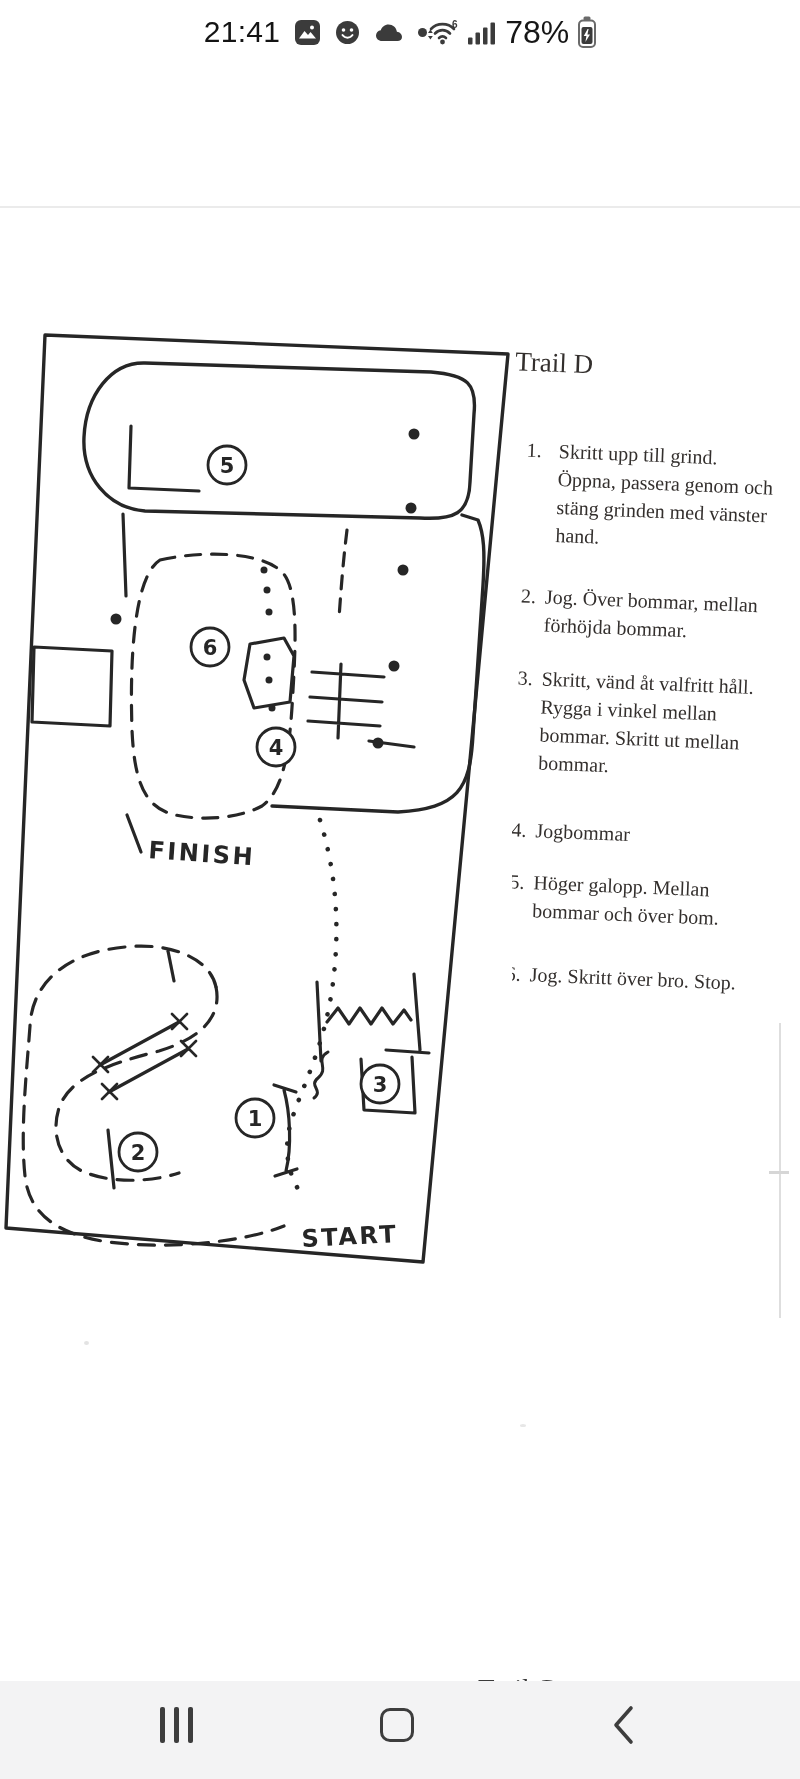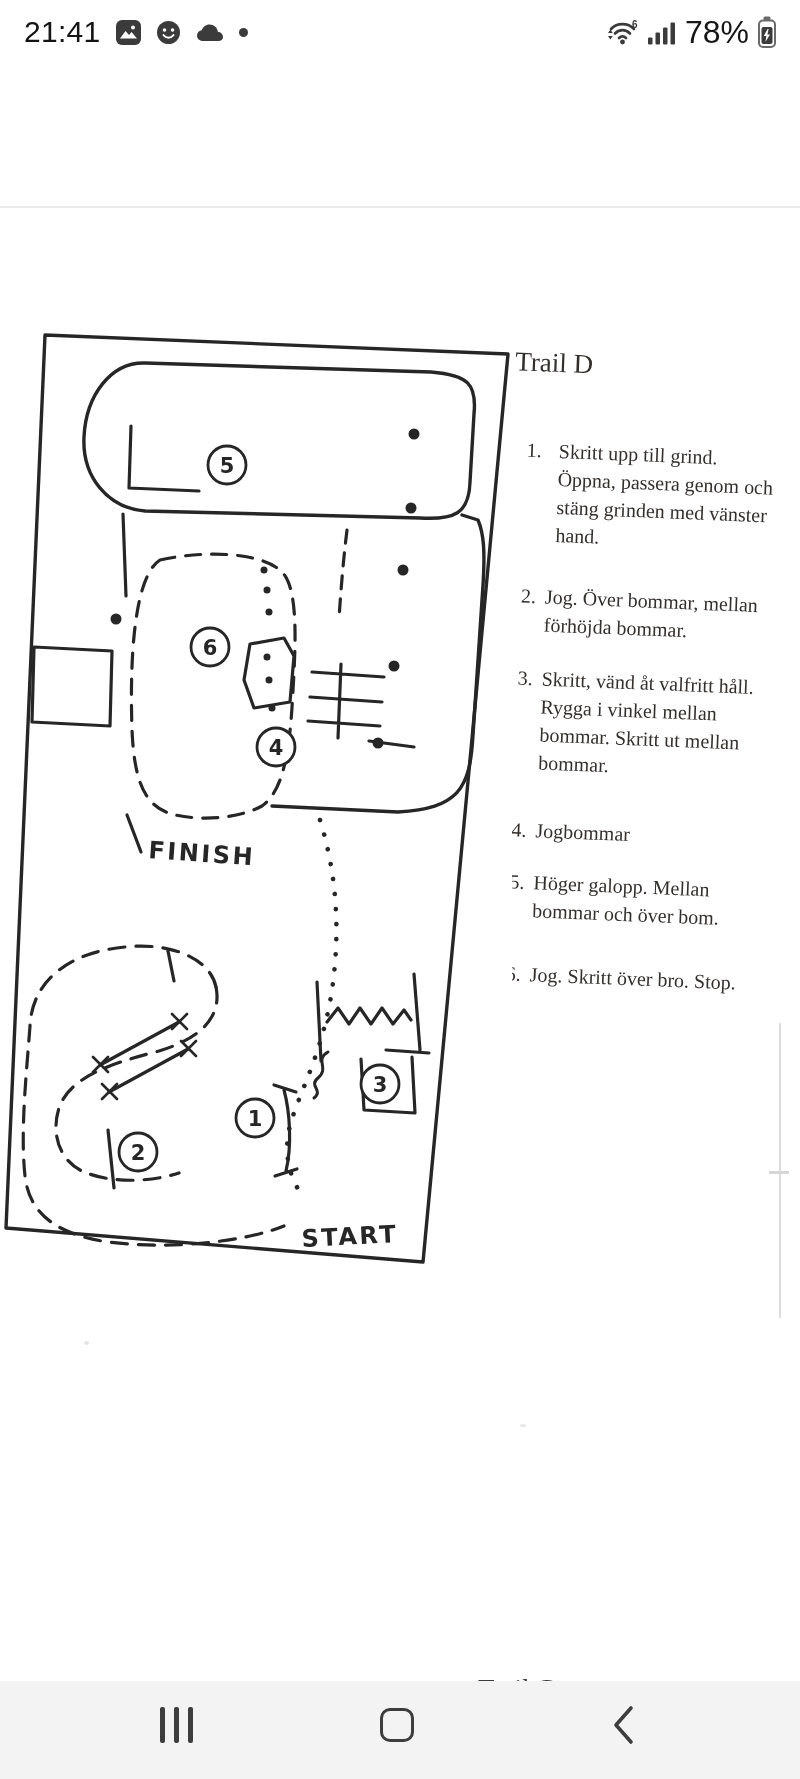--- a/index.html
+++ b/index.html
@@ -1,19 +1,19 @@
 <!DOCTYPE html>
 <html><head>
 <meta charset="utf-8">
 <style>
   html,body{margin:0;padding:0;background:#ffffff;}
   body{width:800px;height:1779px;position:relative;overflow:hidden;font-family:"Liberation Sans",sans-serif;}
 
   
-  .status-bar{position:absolute;top:0;left:0;width:800px;height:64px;display:flex;align-items:center;justify-content:space-between;padding:0 24px;box-sizing:border-box;background:#fff;}
+  .status-bar{position:absolute;top:0;left:0;width:800px;height:64px;display:flex;align-items:center;justify-content:center;padding:0 24px;box-sizing:border-box;background:#fff;}
   .sb-left{display:flex;align-items:center;gap:15px;}
   .sb-right{display:flex;align-items:center;gap:9px;}
   .sb-time{font-size:30px;color:#141414;letter-spacing:.3px;}
   .sb-pct{font-size:32px;color:#161616;}
   .notif-dot{width:9px;height:9px;border-radius:50%;background:#3b3b3b;}
 
   
   .content-divider{position:absolute;left:0;top:206px;width:800px;height:2px;background:#ebebeb;}
   .photo-viewer{position:absolute;left:0;top:208px;width:800px;height:1473px;background:#fff;}
   .map-svg{position:absolute;left:0;top:0;}

